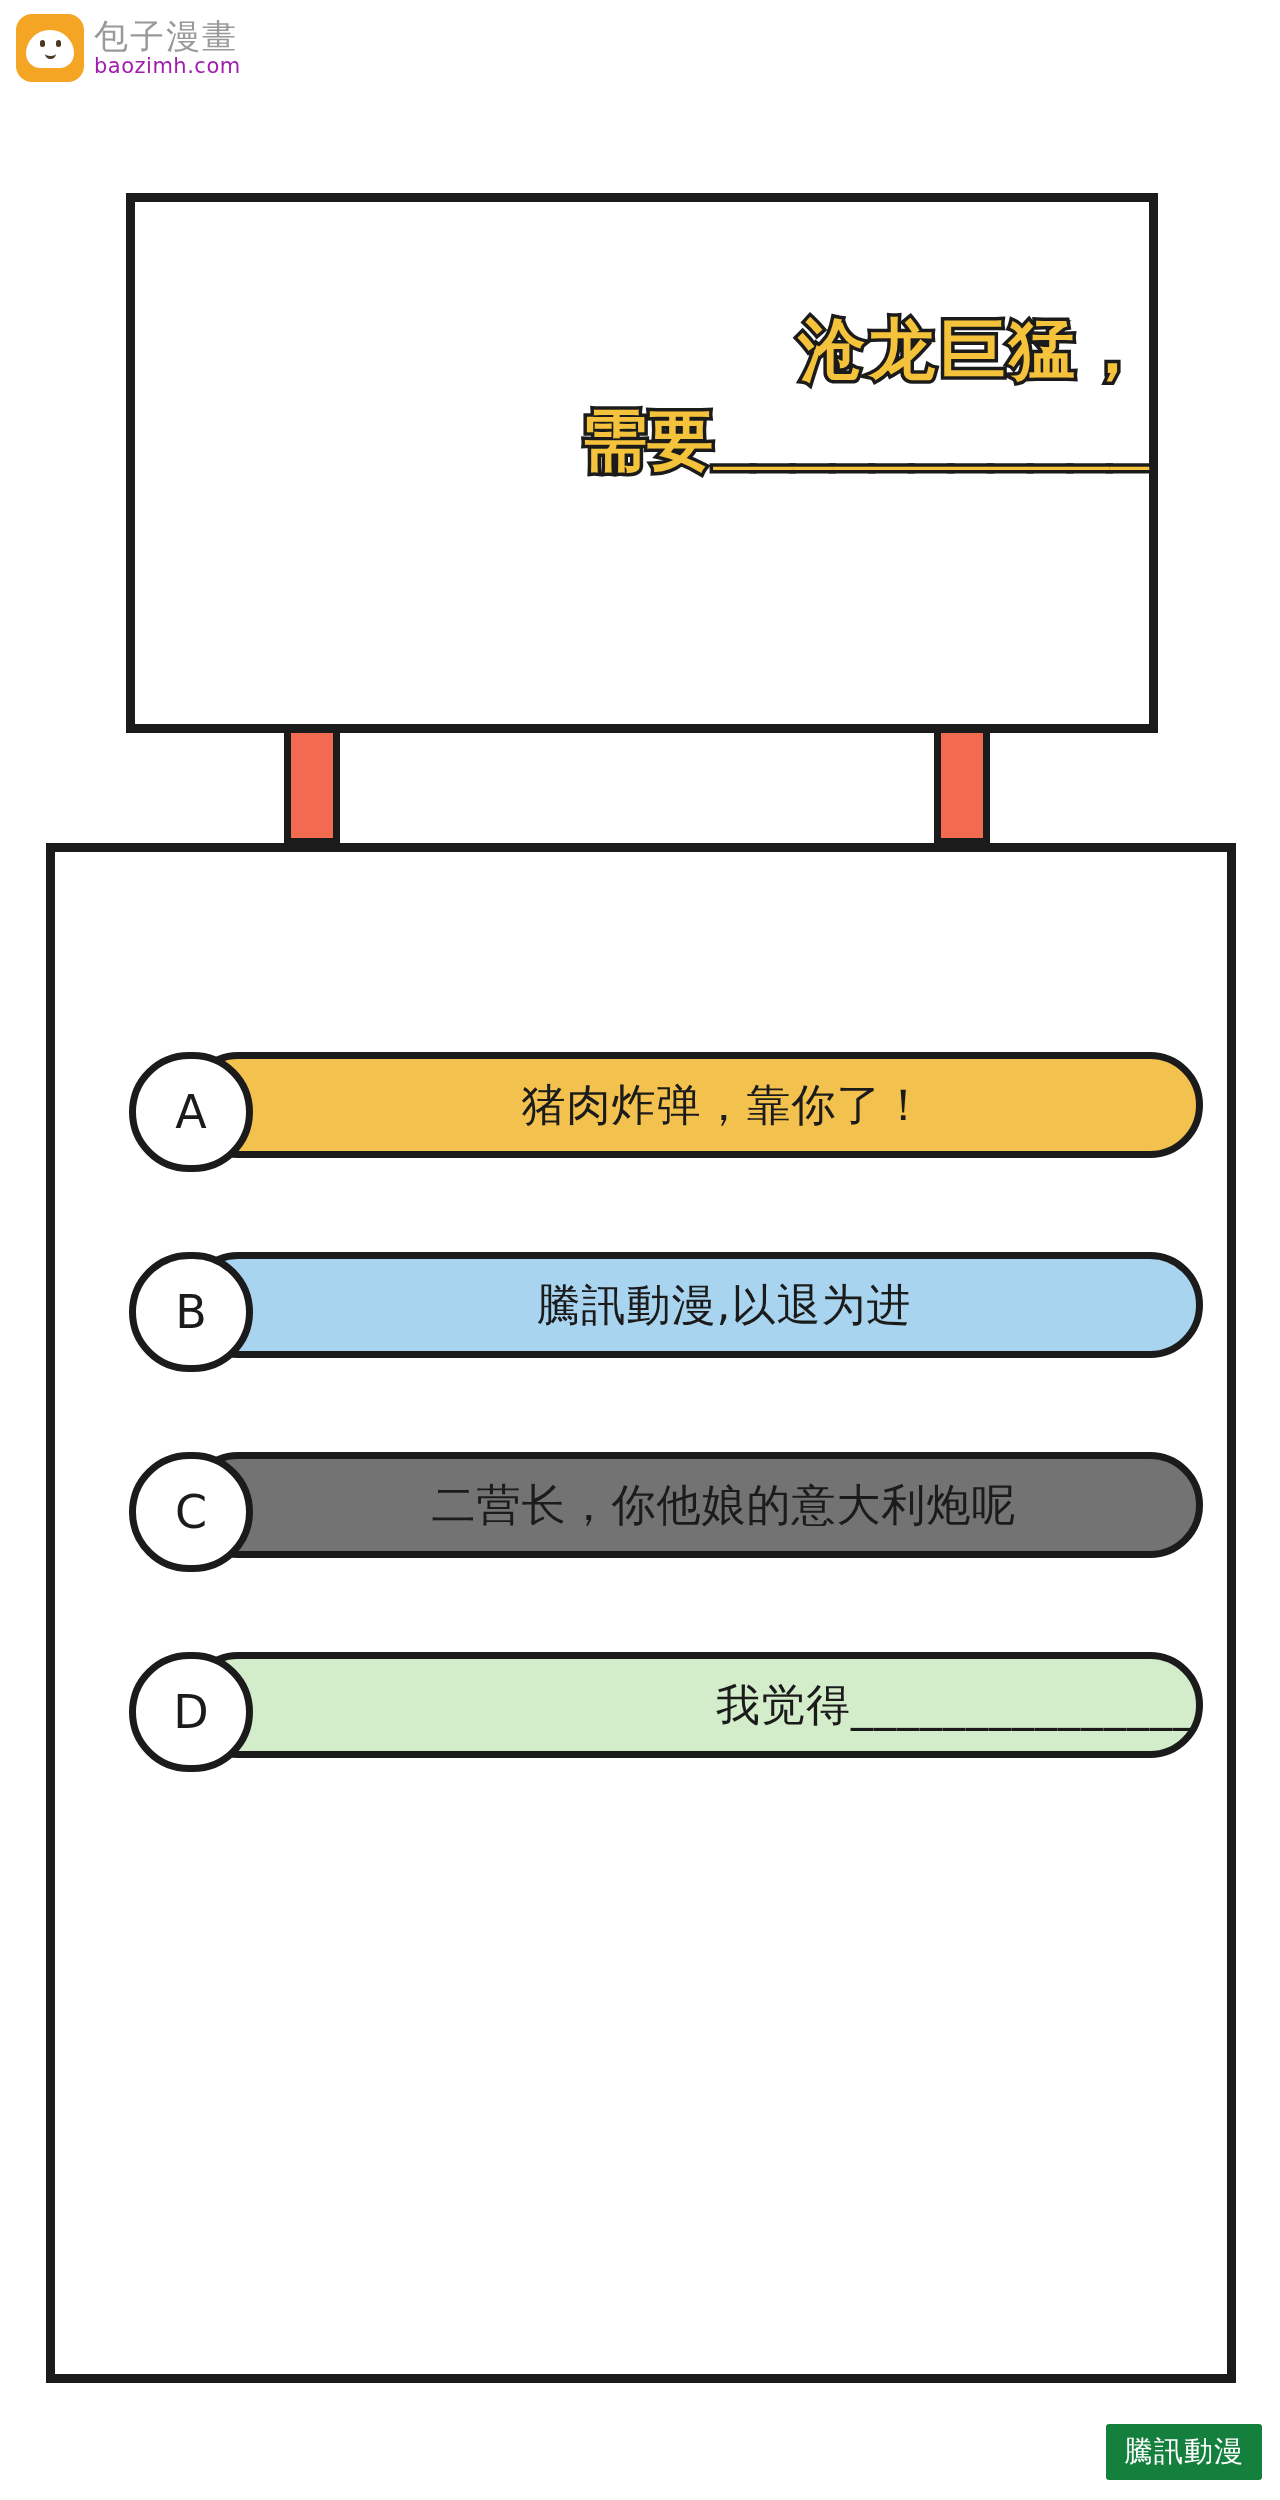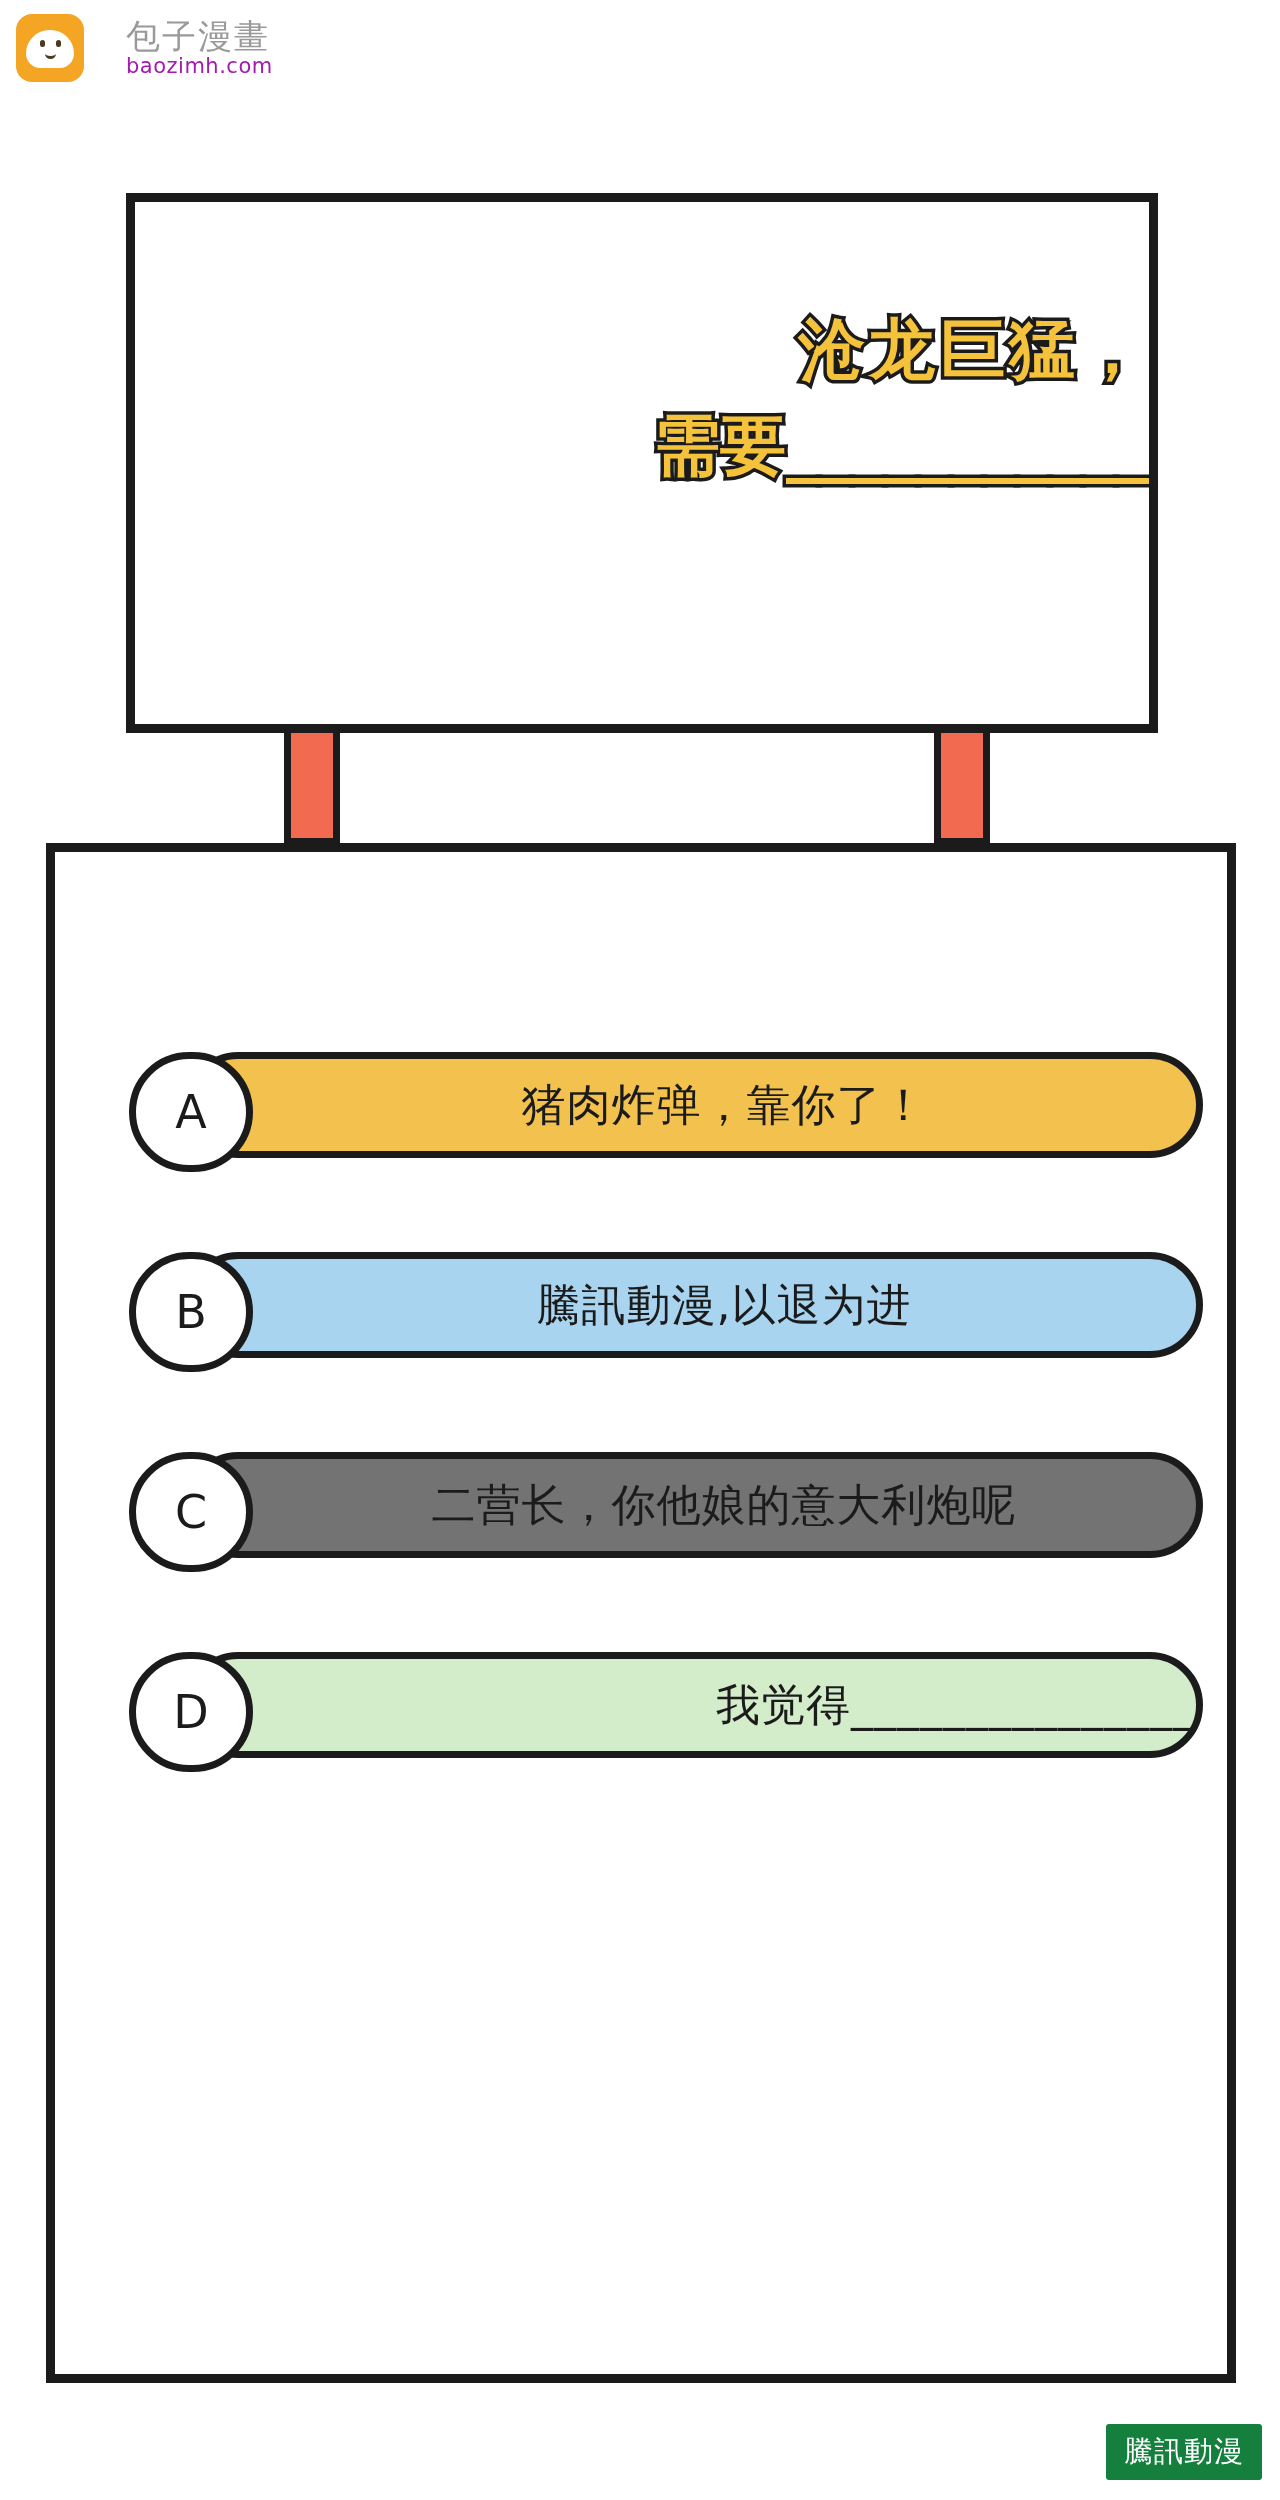--- a/index.html
+++ b/index.html
@@ -58,21 +58,20 @@
     width: 11px;
     height: 6px;
     border-bottom: 3px solid #4a3a20;
     border-radius: 0 0 8px 8px;
   }
   .wm-text {
     display: flex;
     flex-direction: column;
     justify-content: flex-start;
     line-height: 1.05;
-    margin-left: 32px;
   }
   .wm-cn {
     font-size: 34px;
     color: #9a9a9a;
     letter-spacing: 2px;
     font-weight: 400;
   }
   .wm-en {
     font-size: 21px;
     color: #a21caf;
@@ -225,21 +224,21 @@
   </div>
   <div class="wm-text">
     <div class="wm-cn">包子漫畫</div>
     <div class="wm-en">baozimh.com</div>
   </div>
 </div>
 
 <div class="sign">
   <div class="sign-inner">
     <div class="sign-line l1" style="color: rgb(245, 195, 59); -webkit-text-stroke: 7px rgb(27, 27, 27);">沧龙巨猛，</div>
-    <div class="sign-line l2" style="color: rgb(245, 195, 59); -webkit-text-stroke: 7px rgb(27, 27, 27);">需要___________</div>
+    <div class="sign-line l2" style="color: rgb(245, 195, 59); font-family: Liberation Mono, monospace; -webkit-text-stroke: 7px rgb(27, 27, 27);">需要___________</div>
   </div>
 </div>
 
 <div class="post left" style="background: rgb(242, 106, 80);"></div>
 <div class="post right" style="background: rgb(242, 106, 80);"></div>
 
 <div class="panel">
 
   <div class="row a">
     <div class="pill" style="background: rgb(242, 193, 78);">

